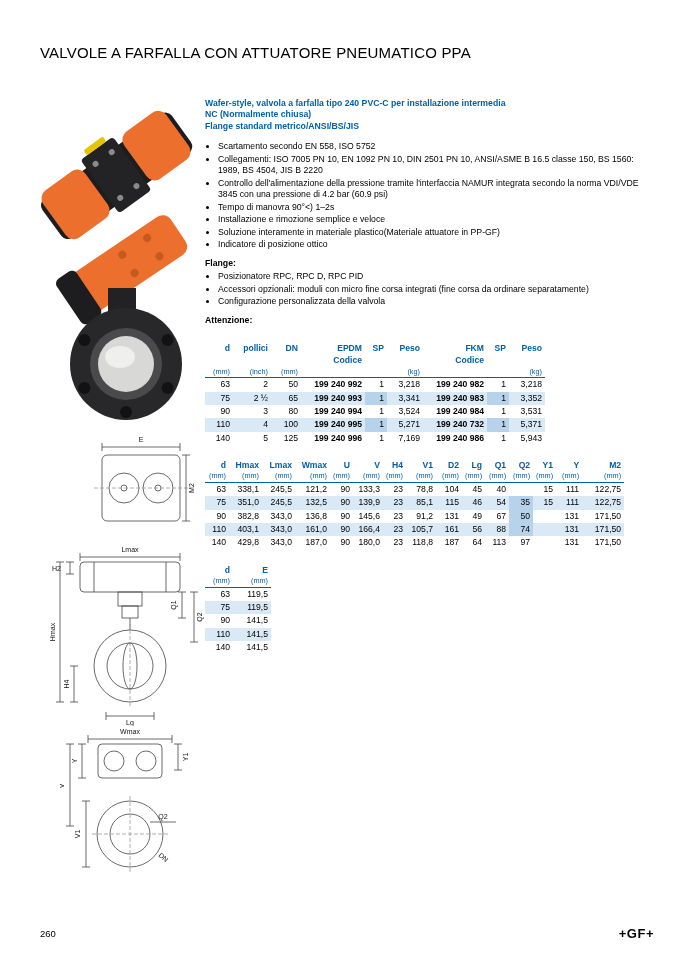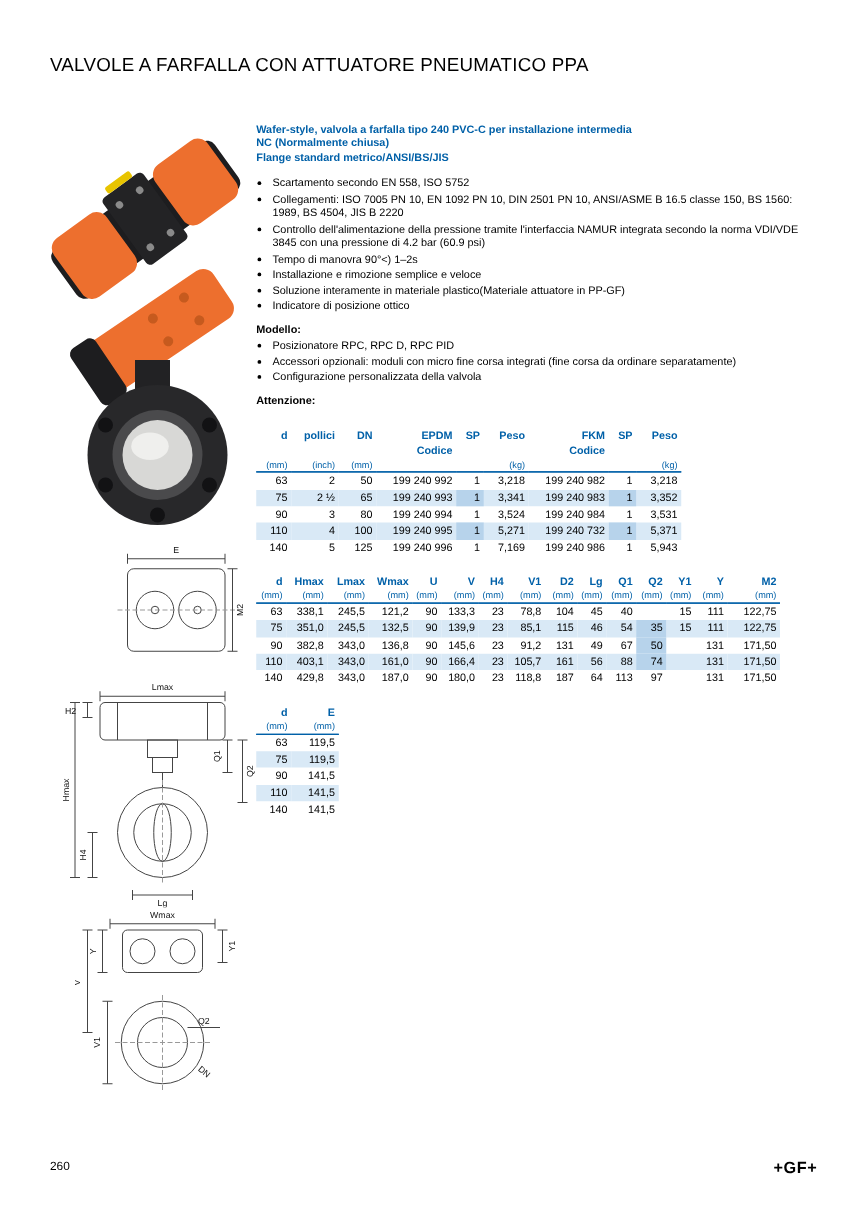--- a/index.html
+++ b/index.html
@@ -20,21 +20,21 @@
   table{border-collapse:collapse;margin-top:15px;}
   th,td{padding:1px 3px;box-sizing:border-box;font-size:8.6px;text-align:right;vertical-align:bottom;white-space:nowrap;}
   thead tr{border-bottom:1px solid #0060a8;}
   th{color:#0060a8;font-weight:700;}
   .hwrap{display:flex;flex-direction:column;justify-content:space-between;align-items:flex-end;}
   .t1 .hwrap{height:33px;}
   .t2 .hwrap,.t3 .hwrap{height:21px;}
   .unit{font-weight:400;font-size:7.3px;}
   tbody tr:nth-child(even){background:#d9e9f6;}
   td.hl{background:#b7d3eb;}
-  .t1 td:nth-child(4),.t1 td:nth-child(7){font-weight:400;}
+  .t1 td:nth-child(4),.t1 td:nth-child(7){font-weight:700;}
   .t1{margin-top:16px;} .t2{margin-top:14px;} .t3{margin-top:14px;}
   .t1 th:nth-child(1),.t1 td:nth-child(1){width:28px}
   .t1 th:nth-child(2),.t1 td:nth-child(2){width:38px}
   .t1 th:nth-child(3),.t1 td:nth-child(3){width:30px}
   .t1 th:nth-child(4),.t1 td:nth-child(4){width:64px}
   .t1 th:nth-child(5),.t1 td:nth-child(5){width:22px}
   .t1 th:nth-child(6),.t1 td:nth-child(6){width:36px}
   .t1 th:nth-child(7),.t1 td:nth-child(7){width:64px}
   .t1 th:nth-child(8),.t1 td:nth-child(8){width:22px}
   .t1 th:nth-child(9),.t1 td:nth-child(9){width:36px}
@@ -204,21 +204,21 @@
   <ul class="bullets">
       <li>Scartamento secondo EN 558, ISO 5752</li>
       <li>Collegamenti: ISO 7005 PN 10, EN 1092 PN 10, DIN 2501 PN 10, ANSI/ASME B 16.5 classe 150, BS 1560: 1989, BS 4504, JIS B 2220</li>
       <li>Controllo dell'alimentazione della pressione tramite l'interfaccia NAMUR integrata secondo la norma VDI/VDE 3845 con una pressione di 4.2 bar (60.9 psi)</li>
       <li>Tempo di manovra 90°&lt;) 1–2s</li>
       <li>Installazione e rimozione semplice e veloce</li>
       <li>Soluzione interamente in materiale plastico(Materiale attuatore in PP-GF)</li>
       <li>Indicatore di posizione ottico</li>
     </ul>
 
-  <div class="sec-label">Modello:</div>
+  <div class="sec-label">Flange:</div>
   <ul class="bullets">
       <li>Posizionatore RPC, RPC D, RPC PID</li>
       <li>Accessori opzionali: moduli con micro fine corsa integrati (fine corsa da ordinare separatamente)</li>
       <li>Configurazione personalizzata della valvola</li>
     </ul>
 
   <div class="sec-label">Attenzione:</div>
 
   <table class="t1">
       <thead>

